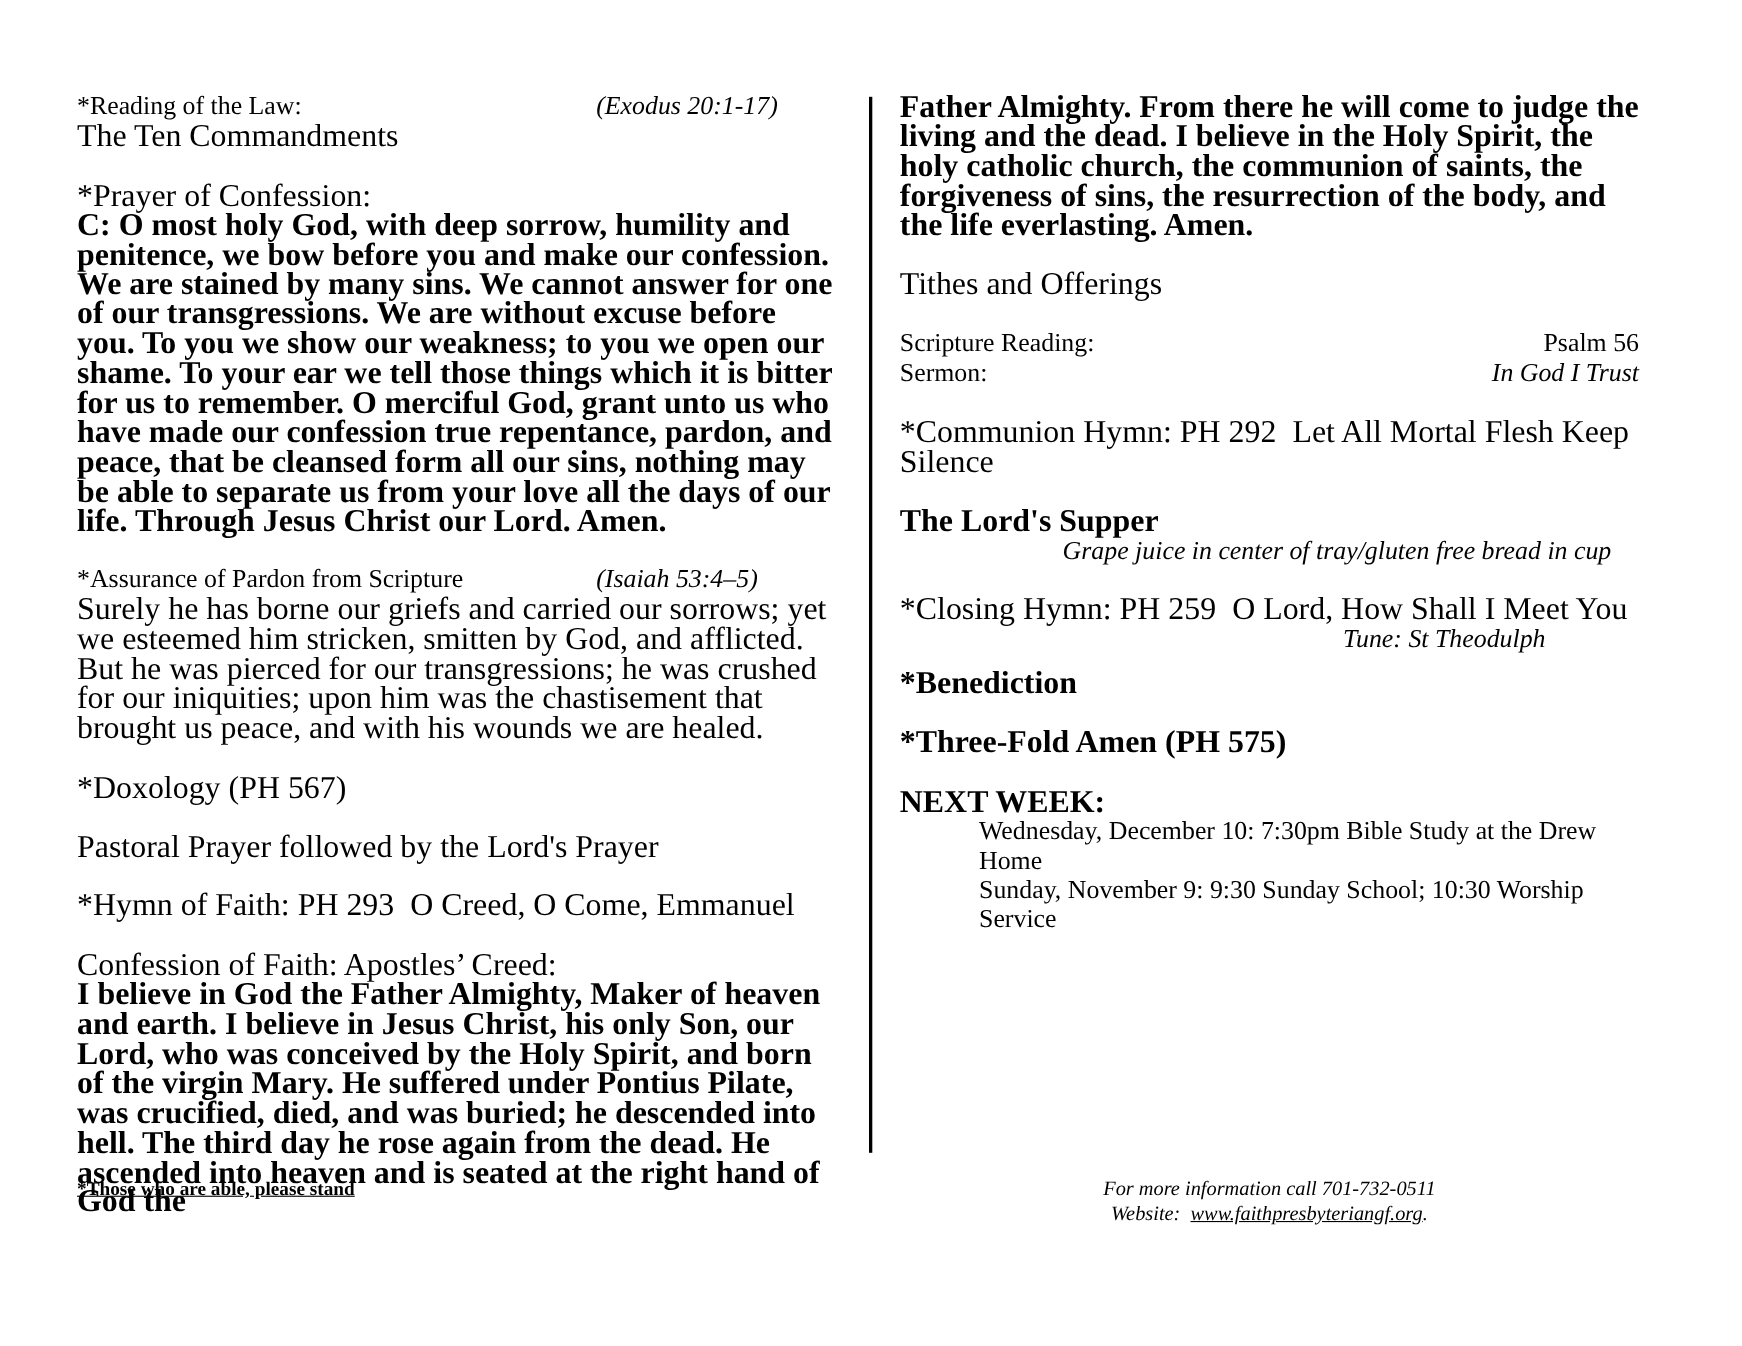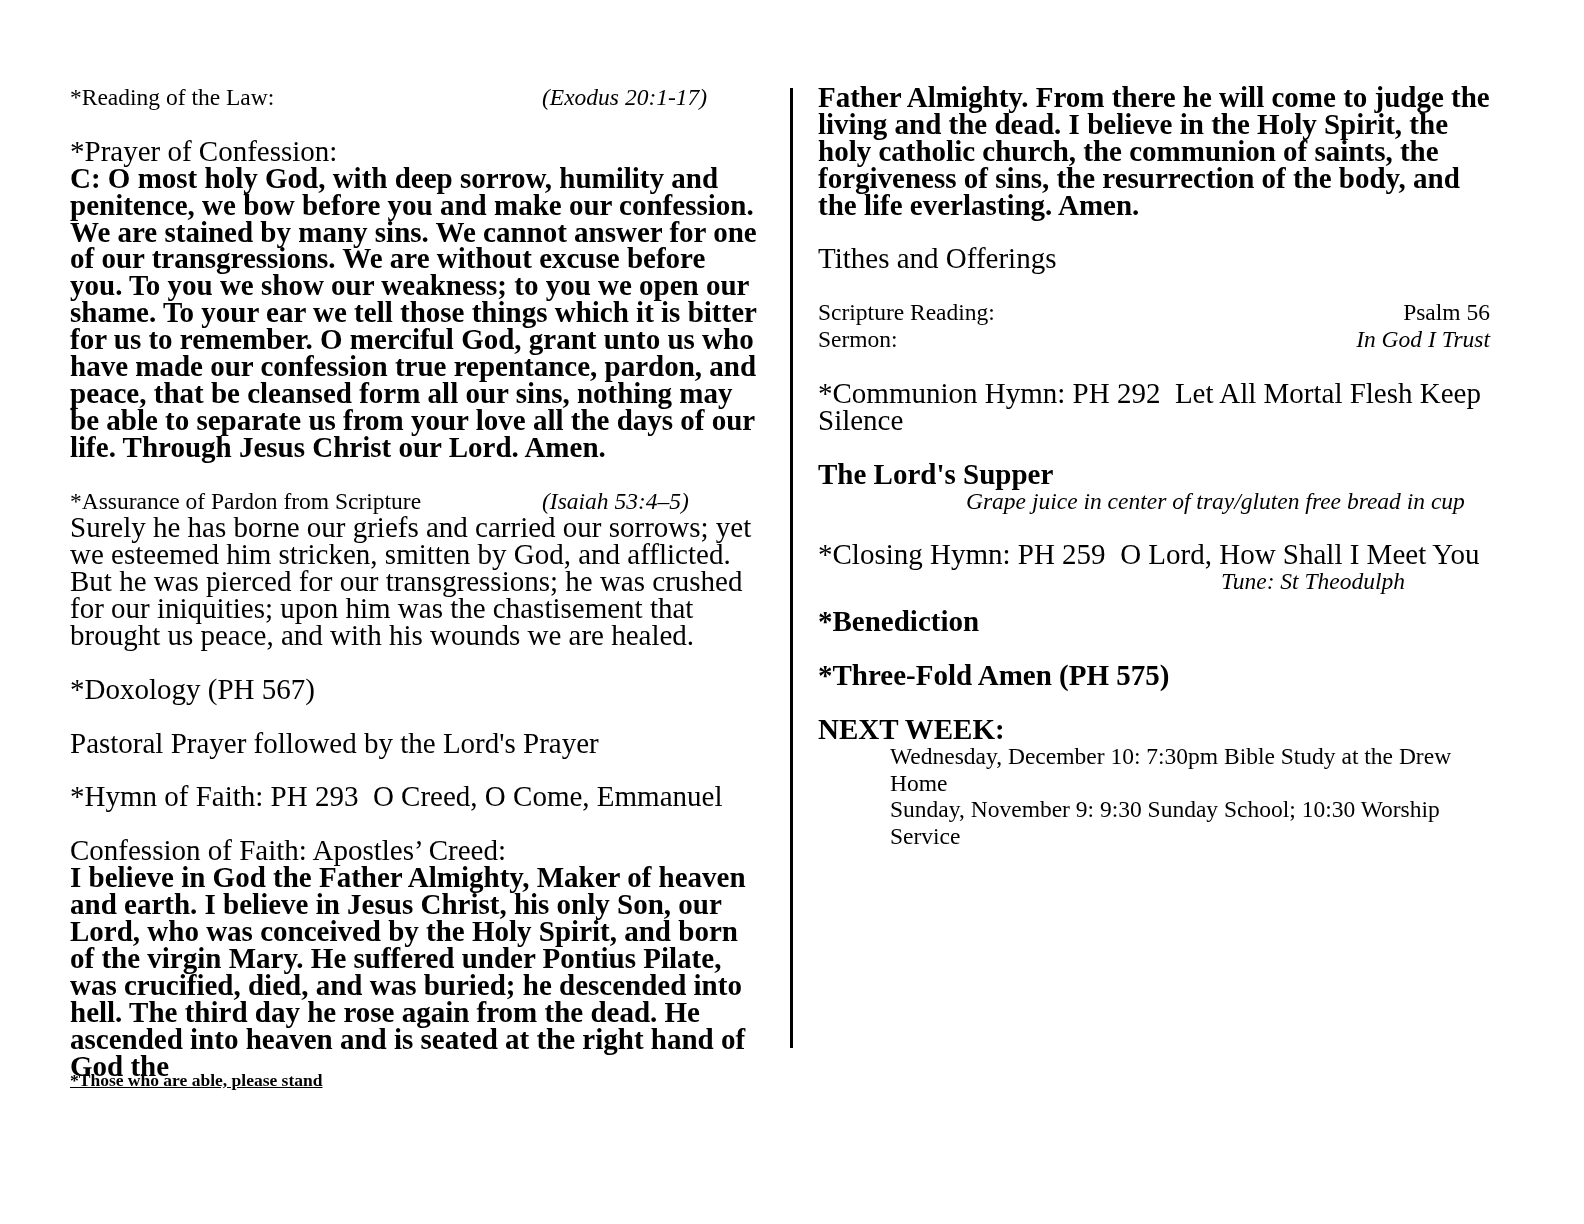--- a/index.html
+++ b/index.html
@@ -123,20 +123,21 @@
 <div class="page">
 
   <div class="divider"></div>
 
   <div class="col col-left">
 
     <div class="tabline">
       <span>*Reading of the Law:</span>
       <span class="ref">(Exodus 20:1-17)</span>
     </div>
+    <div class="blk">The Ten Commandments</div>
 
     <div class="gap-line"></div>
 
     <div class="blk">*Prayer of Confession:</div>
     <div class="blk bold">C:  O most holy God, with deep sorrow, humility and penitence, we bow before you and make our confession. We are stained by many sins. We cannot answer for one of our transgressions. We are without excuse before you. To you we show our weakness; to you we open our shame. To your ear we tell those things which it is bitter for us to remember. O merciful God, grant unto us who have made our confession true repentance, pardon, and peace, that be cleansed form all our sins, nothing may be able to separate us from your love all the days of our life. Through Jesus Christ our Lord. Amen.</div>
 
     <div class="gap-line"></div>
 
     <div class="tabline">
       <span>*Assurance of Pardon from Scripture</span>
@@ -207,14 +208,18 @@
     <div class="gap-line"></div>
 
     <div class="blk bold">NEXT WEEK:</div>
     <div class="indent-list">Wednesday, December 10:  7:30pm Bible Study at the Drew Home</div>
     <div class="indent-list">Sunday, November 9:  9:30 Sunday School; 10:30 Worship Service</div>
 
   </div>
 
   <div class="footnote-left">*Those who are able, please stand</div>
 
+  <div class="footer-right">
+    <div>For more information call 701-732-0511</div>
+    <div><span>Website:</span>&nbsp;&nbsp;<span class="url">www.faithpresbyteriangf.org</span><span>.</span></div>
+  </div>
 
 </div>
 
 </body></html>

